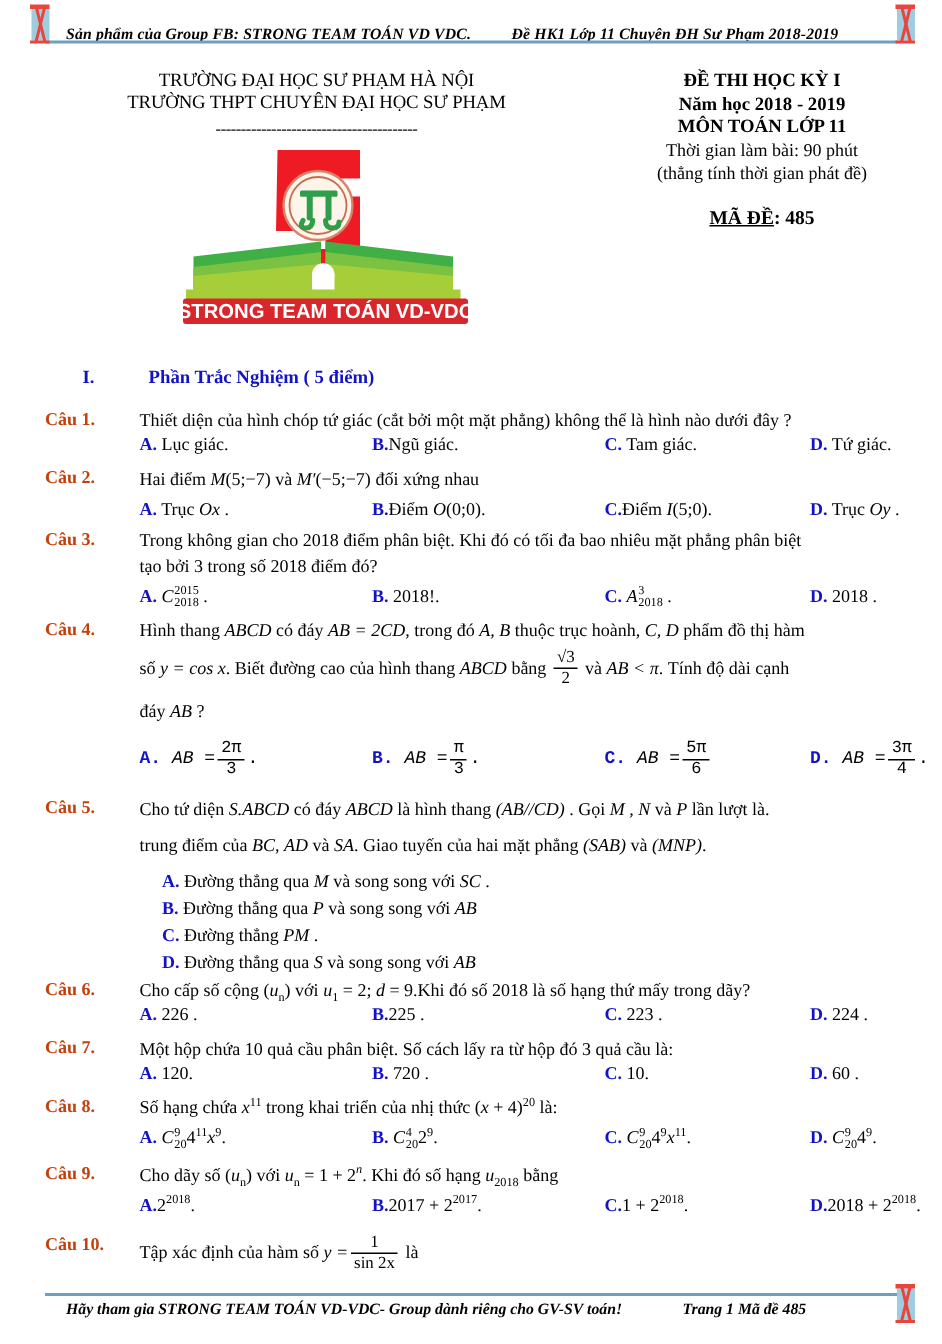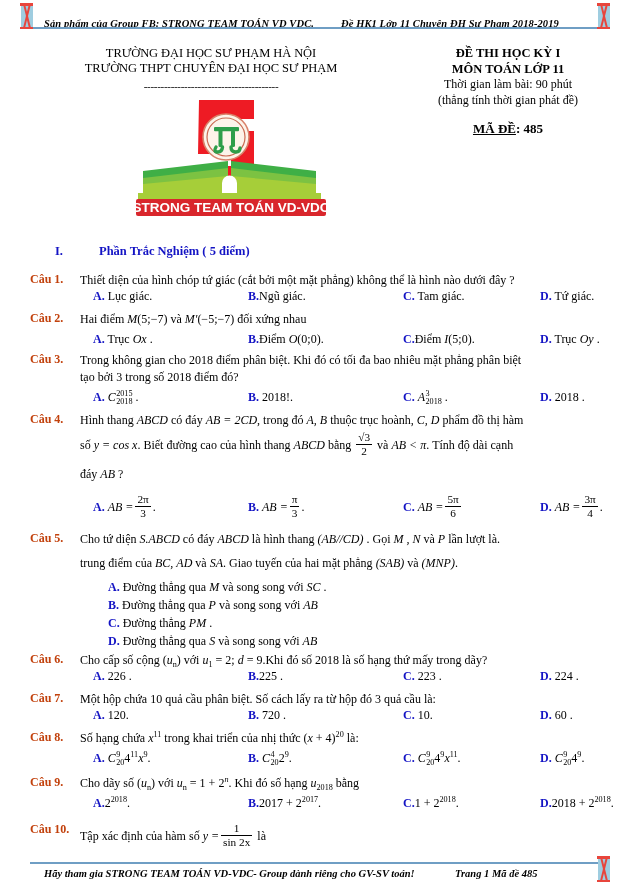--- a/index.html
+++ b/index.html
@@ -121,21 +121,21 @@
     margin-top: 13px;
     font-weight: bold;
     font-size: 13px;
     white-space: nowrap;
   }
   .exam .code .u { text-decoration: underline; }
 
   
   .logo {
     position: absolute;
-    top: 92px; left: 136px;
+    top: 92px; left: 122px;
     width: 215px; height: 128px; text-align: right;
   }
   .logo svg { display: block; }
 
   
   .sect {
     position: absolute;
     top: 244px; left: 0; right: 0;
     color: #1313c4;
     font-weight: bold;
@@ -153,32 +153,32 @@
   .qlabel {
     position: absolute;
     left: 0;
     width: 58px;
     color: #c2410c;
     font-weight: bold;
     font-size: 12px;
     white-space: nowrap;
   }
   .qbody {
-    margin-left: 50px;
+    margin-left: 63px;
     font-size: 12px;
     line-height: 17px;
     text-align: justify;
   }
 
   .opts {
     position: relative;
     height: 18px;
     margin-left: 63px;
   }
-  .opts.tall { height: 24px; }
+  .opts.tall { height: 24px; font-family: Liberation Mono, monospace; }
   .opt {
     position: absolute;
     font-size: 12px;
     white-space: nowrap;
   }
   .opt .k {
     color: #1313c4;
     font-weight: bold;
   }
   .oa { left: 0; }
@@ -273,20 +273,21 @@
   </div>
 
   <div class="school">
     <div class="ln">TRƯỜNG ĐẠI HỌC SƯ PHẠM HÀ NỘI</div>
     <div class="ln">TRƯỜNG THPT CHUYÊN ĐẠI HỌC SƯ PHẠM</div>
     <div class="dashes">----------------------------------------</div>
   </div>
 
   <div class="exam">
     <div class="b">ĐỀ THI HỌC KỲ I</div>
+    <div class="b">Năm học 2018 - 2019</div>
     <div class="b">MÔN TOÁN LỚP 11</div>
     <div class="n">Thời gian làm bài: 90 phút</div>
     <div class="n">(thẳng tính thời gian phát đề)</div>
     <div class="code"><span class="u">MÃ ĐỀ</span><span>: 485</span></div>
   </div>
 
   <div class="logo">
     <svg width="215" height="128" viewBox="0 0 215 128" xmlns="http://www.w3.org/2000/svg">
 
       <path d="M63 8 L118 8 L118 27 L86 27 L86 39 L118 39 L118 93 L62 93 L62 74 L95 74 L95 62 L62 62 Z" fill="#ee1b24"></path>

